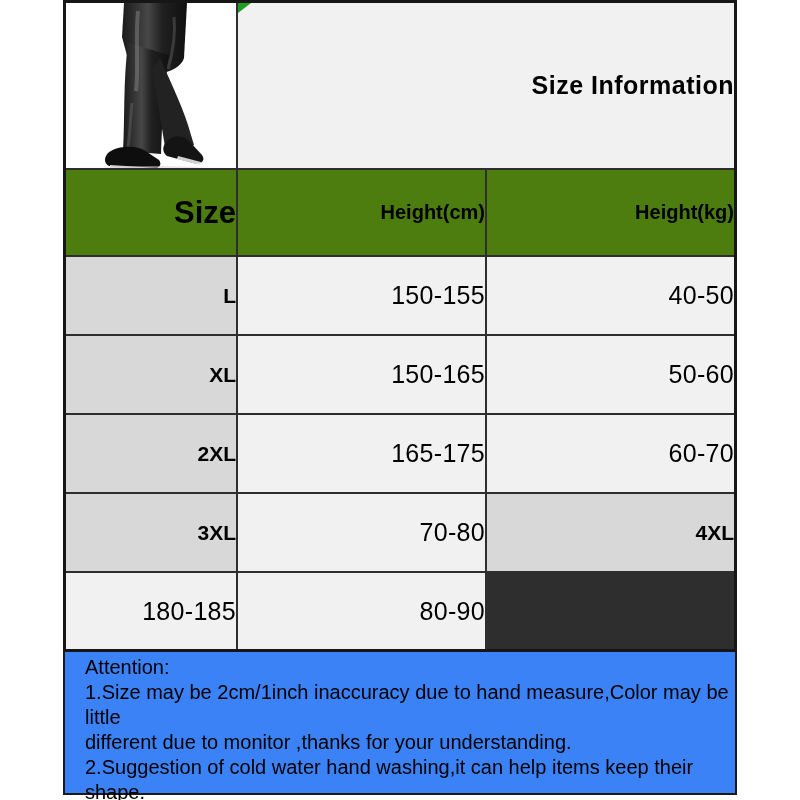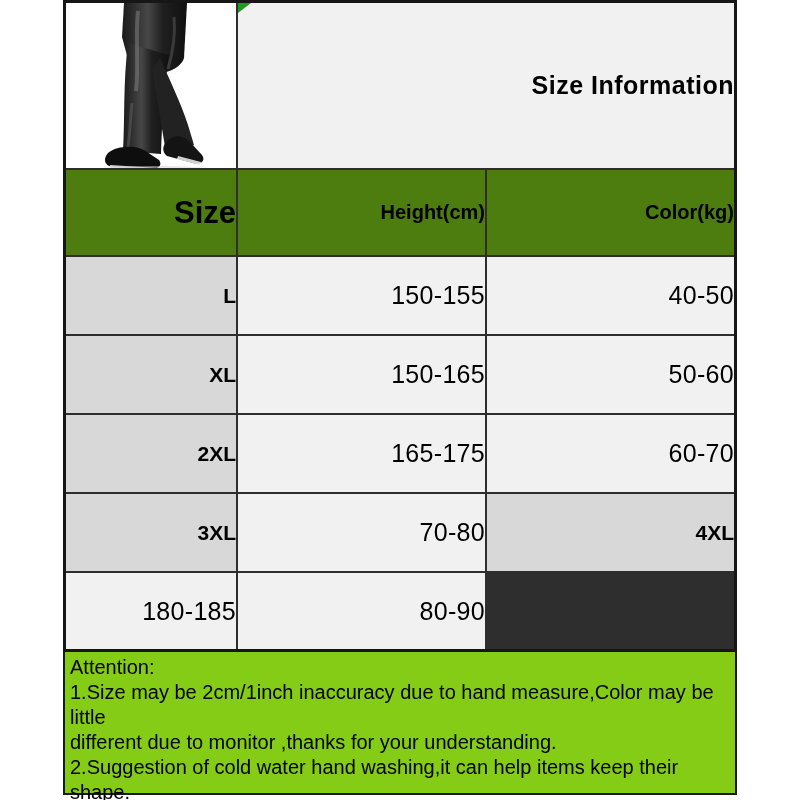--- a/index.html
+++ b/index.html
@@ -25,22 +25,22 @@
     border-top:10px solid #1f9b1f;border-right:13px solid transparent;
   }
   .head{background:#4d7c0f;font-weight:bold;font-size:20px;}
   .head.col-size{font-size:31px;}
   .size-col{background:#d8d8d8;font-weight:bold;font-size:21px;}
   .val{font-weight:normal;font-size:25px;letter-spacing:0.3px;}
 
   .attention{
     width:674px;height:143px;box-sizing:border-box;
     border:2px solid #1a1a1a;border-top:none;
-    background:#84cc16;
-    padding:3px 0 0 5px;
+    background:#3b82f6;
+    padding:3px 0 0 20px;
     font-size:20px;line-height:25px;
   }
 </style>
 </head>
 <body>
 
 <div class="sheet">
 
   <div class="size-table">
 
@@ -75,21 +75,21 @@
       </svg>
     </div>
 
     <div class="cell title-cell">
       <span class="corner-flag"></span>
       <span class="title">Size Information</span>
     </div>
 
     <div class="cell head col-size">Size</div>
     <div class="cell head">Height(cm)</div>
-    <div class="cell head">Color(kg)</div>
+    <div class="cell head">Height(kg)</div>
 
     <div class="cell size-col">L</div>
     <div class="cell val">150-155</div>
     <div class="cell val">40-50</div>
 
     <div class="cell size-col">XL</div>
     <div class="cell val">150-165</div>
     <div class="cell val">50-60</div>
 
     <div class="cell size-col">2XL</div>

